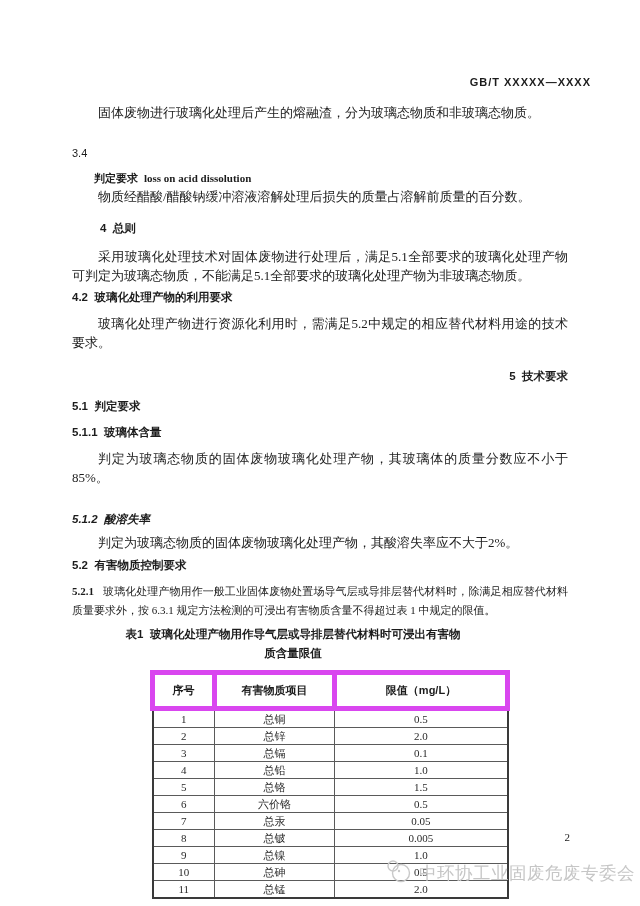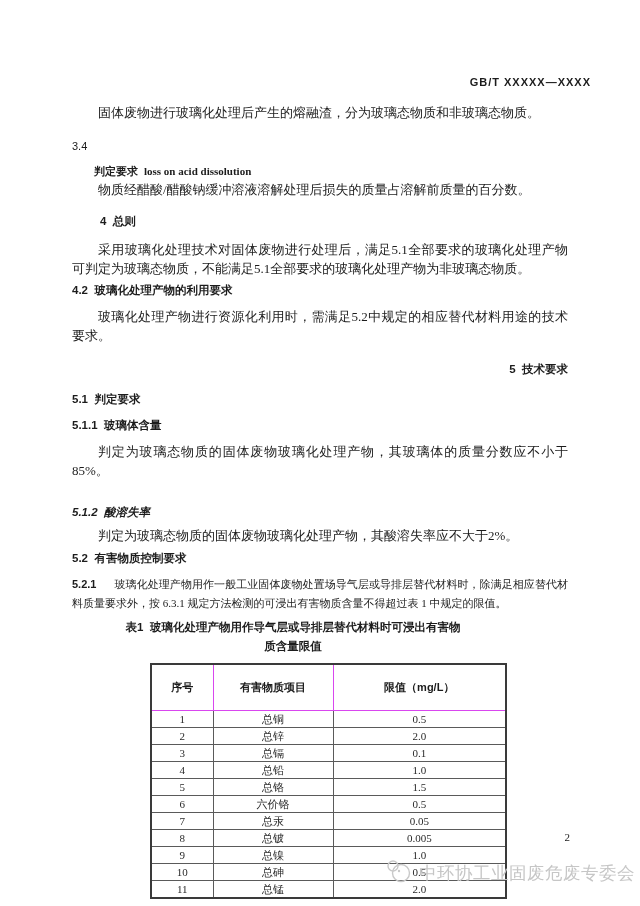--- a/index.html
+++ b/index.html
@@ -56,25 +56,25 @@
   .heading {
     font-family: "Liberation Sans", "DejaVu Sans", sans-serif;
     font-weight: bold;
     font-size: 11.5px;
     line-height: 19px;
     margin: 0;
     white-space: pre-wrap;
   }
   .p521 { font-size: 11px; line-height: 19px; margin: 0; text-align: justify; }
   .p521 .num {
-    font-family: Liberation Sans, sans-serif;
-    font-weight: bold;
-    margin-right: 18px;
-  }
-  .mt10 { margin-top: 15px; } .mt6 { margin-top: 6px; } .mtm1 { margin-top: -1px; }
+    font-family: Liberation Serif, serif;
+    font-weight: bold;
+    margin-right: 9px;
+  }
+  .mt10 { margin-top: 22px; } .mt6 { margin-top: 6px; } .mtm1 { margin-top: -1px; }
   .mt13 { margin-top: 13px; margin-left: 28px; } .mt9 { margin-top: 9px; } .mt3 { margin-top: 3px; }
   .mt7 { margin-top: 7px; } .mt15 { margin-top: 15px; text-align: right; } .mt11 { margin-top: 11px; }
   .mt8 { margin-top: 23px; font-style: italic; } .mt4 { margin-top: 4px; }
 
   .table-zone {
     margin-top: 5px;
     margin-left: 78px;
     width: 286px;
   }
   .table-caption {
@@ -94,22 +94,22 @@
     border: 2px solid #3a3a3a;
   }
   table.limits col.c1 { width: 62px; }
   table.limits col.c2 { width: 120px; }
   table.limits col.c3 { width: 173px; }
   table.limits th {
     font-family: "Liberation Sans", "DejaVu Sans", sans-serif;
     font-weight: bold;
     font-size: 11px;
     height: 21px;
-    border: 1px solid #d946ef;
-    padding: 12px;
+    border: 5px solid #d946ef;
+    padding: 5px;
     text-align: center;
   }
   table.limits td {
     font-size: 11px;
     height: 16px;
     border: 1px solid #5a5a5a;
     padding: 0;
     text-align: center;
     color: #2a2a2a;
   }

